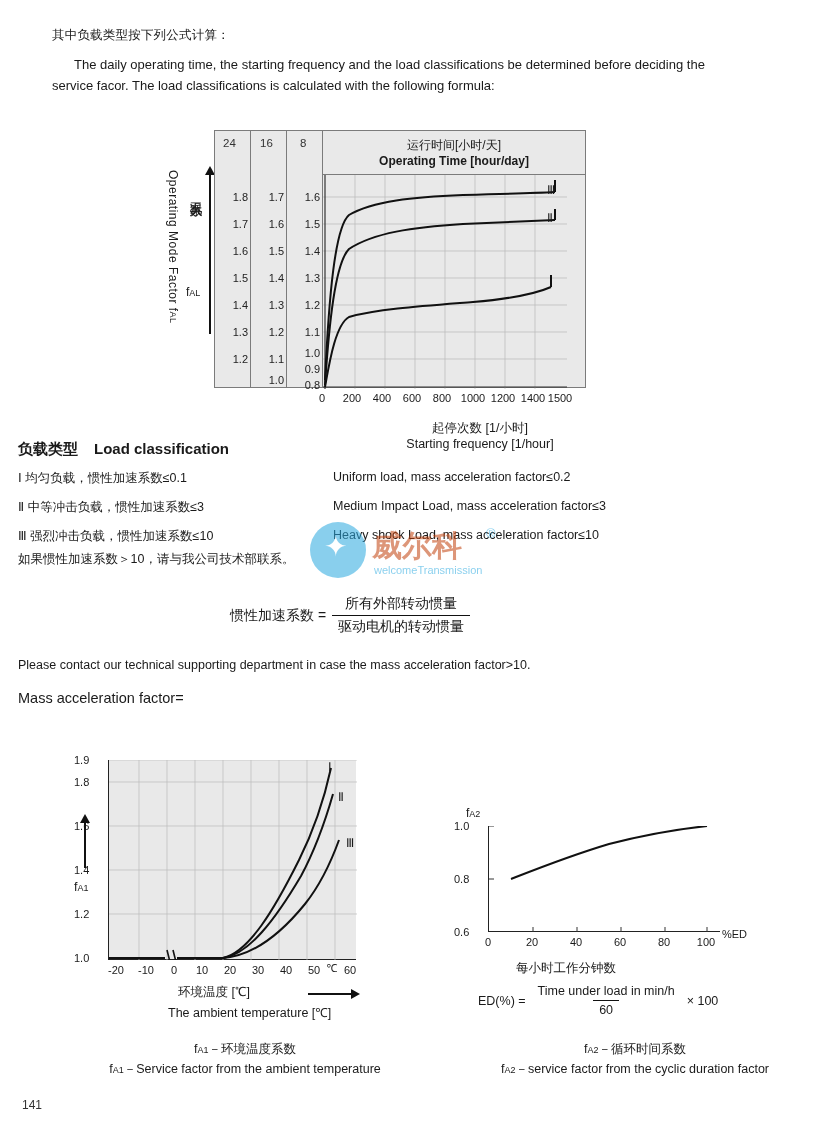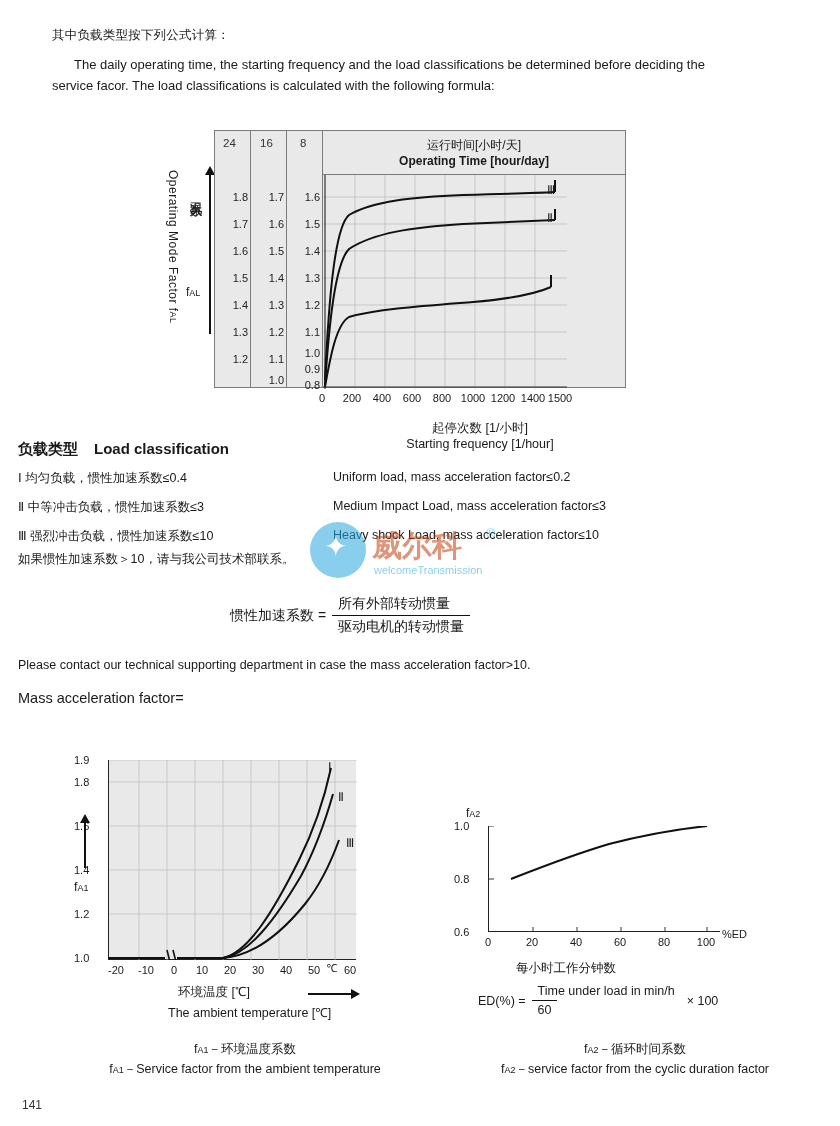--- a/index.html
+++ b/index.html
@@ -16,21 +16,21 @@
   .page { position: relative; width: 840px; height: 1126px; }
 
   .intro { position: absolute; left: 52px; top: 24px; width: 745px; }
   .intro .cn { font-size: 12.5px; line-height: 22px; letter-spacing: 0.2px; }
   .intro .en { font-size: 13px; line-height: 21px; margin-top: 8px; }
   .intro .en .indent { display: inline-block; width: 22px; }
 
   
   .chart1-wrap { position: absolute; left: 150px; top: 130px; width: 520px; height: 300px; }
   .chart1-box {
-    position: absolute; left: 64px; top: 0; width: 412px; height: 258px;
+    position: absolute; left: 64px; top: 0; width: 372px; height: 258px;
     border: 1px solid #7b7b7b; background: #e9e9e9; padding-left: 40px;
   }
   .c1-col { position: absolute; top: 0; bottom: 0; border-right: 1px solid #7b7b7b; }
   .c1-col.a { left: 0; width: 36px; }
   .c1-col.b { left: 36px; width: 36px; }
   .c1-col.c { left: 72px; width: 36px; }
   .c1-header {
     position: absolute; left: 108px; top: 0; right: 0; height: 44px;
     border-bottom: 1px solid #7b7b7b; text-align: center;
     display: flex; flex-direction: column; justify-content: center; align-items: center;
@@ -80,21 +80,21 @@
   .loadsec .title .en { margin-left: 16px; }
   .loadsec .row { margin-top: 11px; font-size: 12.5px; position: relative; height: 18px; }
   .loadsec .row .l { position: absolute; left: 0; }
   .loadsec .row .r { position: absolute; left: 315px; font-size: 12.5px; }
   .note-cn { position: absolute; left: 18px; top: 551px; font-size: 12.5px; }
 
   .formula-cn {
     position: absolute; left: 230px; top: 595px; width: 400px;
     display: flex; align-items: center; font-size: 14px;
   }
-  .frac { display: inline-flex; flex-direction: column; align-items: flex-start; margin-left: 6px; }
+  .frac { display: inline-flex; flex-direction: column; align-items: center; margin-left: 6px; }
   .frac .num { padding: 0 6px 2px; font-size: 14px; }
   .frac .den { padding: 2px 6px 0; border-top: 1.3px solid #111; font-size: 14px; }
 
   .note-en { position: absolute; left: 18px; top: 658px; font-size: 12.5px; }
 
   .formula-en {
     position: absolute; left: 18px; top: 690px; width: 800px;
     display: flex; align-items: center; font-size: 14px; gap: 44px;
   }
   .formula-en .lhs { font-size: 14.5px; }
@@ -283,21 +283,21 @@
       <div>起停次数 [1/小时]</div>
       <div>Starting frequency [1/hour]</div>
     </div>
   </div>
 
   <div class="loadsec">
     <div class="title">
       <span>负载类型</span><span class="en">Load classification</span>
     </div>
     <div class="row">
-      <span class="l"><span>Ⅰ</span> <span>均匀负载，惯性加速系数≤0.4</span></span>
+      <span class="l"><span>Ⅰ</span> <span>均匀负载，惯性加速系数≤0.1</span></span>
       <span class="r">Uniform load, mass acceleration factor≤0.2</span>
     </div>
     <div class="row">
       <span class="l"><span>Ⅱ</span> <span>中等冲击负载，惯性加速系数≤3</span></span>
       <span class="r">Medium Impact Load, mass acceleration factor≤3</span>
     </div>
     <div class="row">
       <span class="l"><span>Ⅲ</span> <span>强烈冲击负载，惯性加速系数≤10</span></span>
       <span class="r">Heavy shock Load, mass acceleration factor≤10</span>
     </div>

